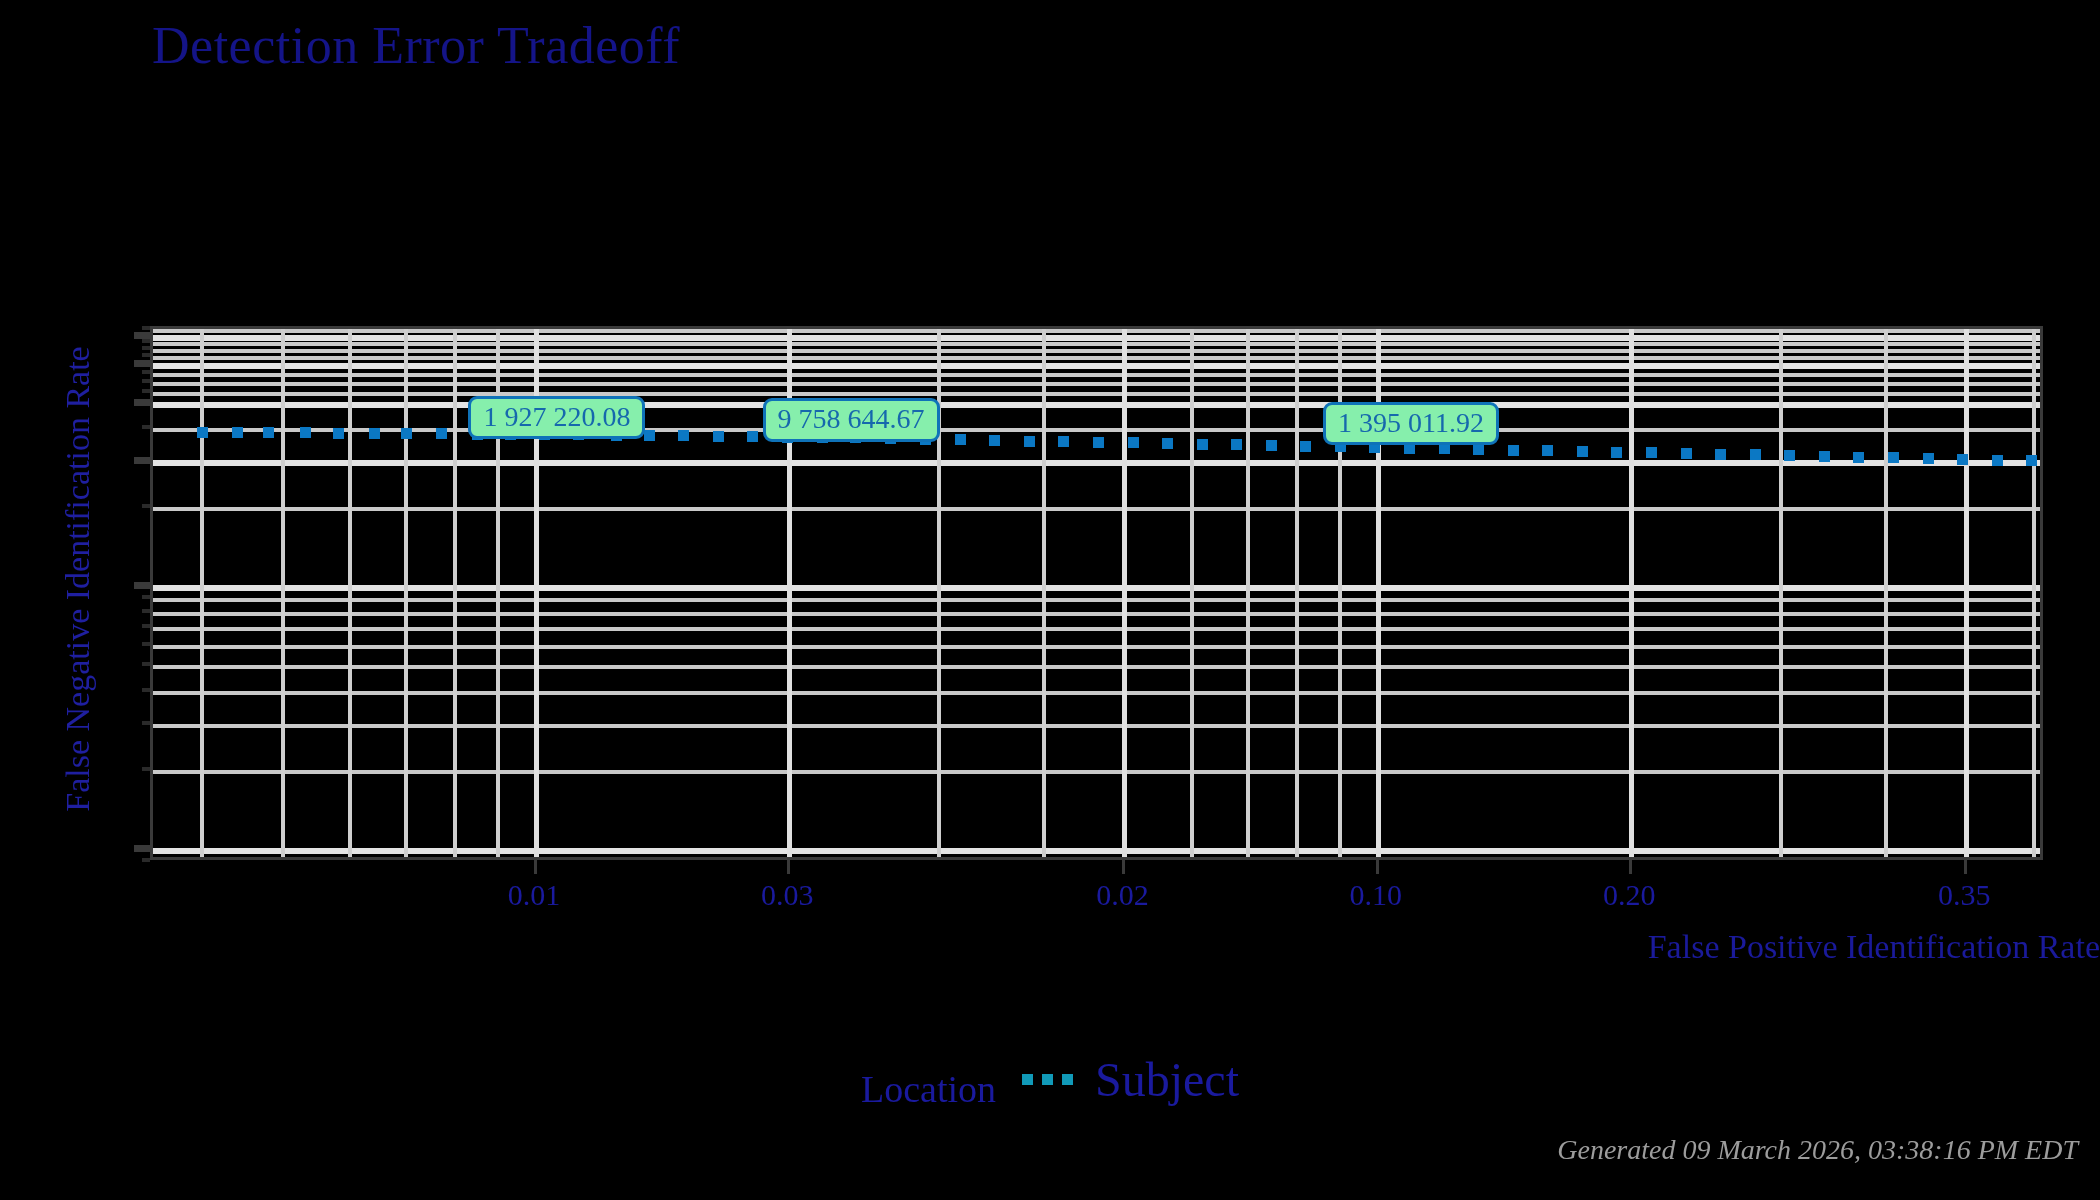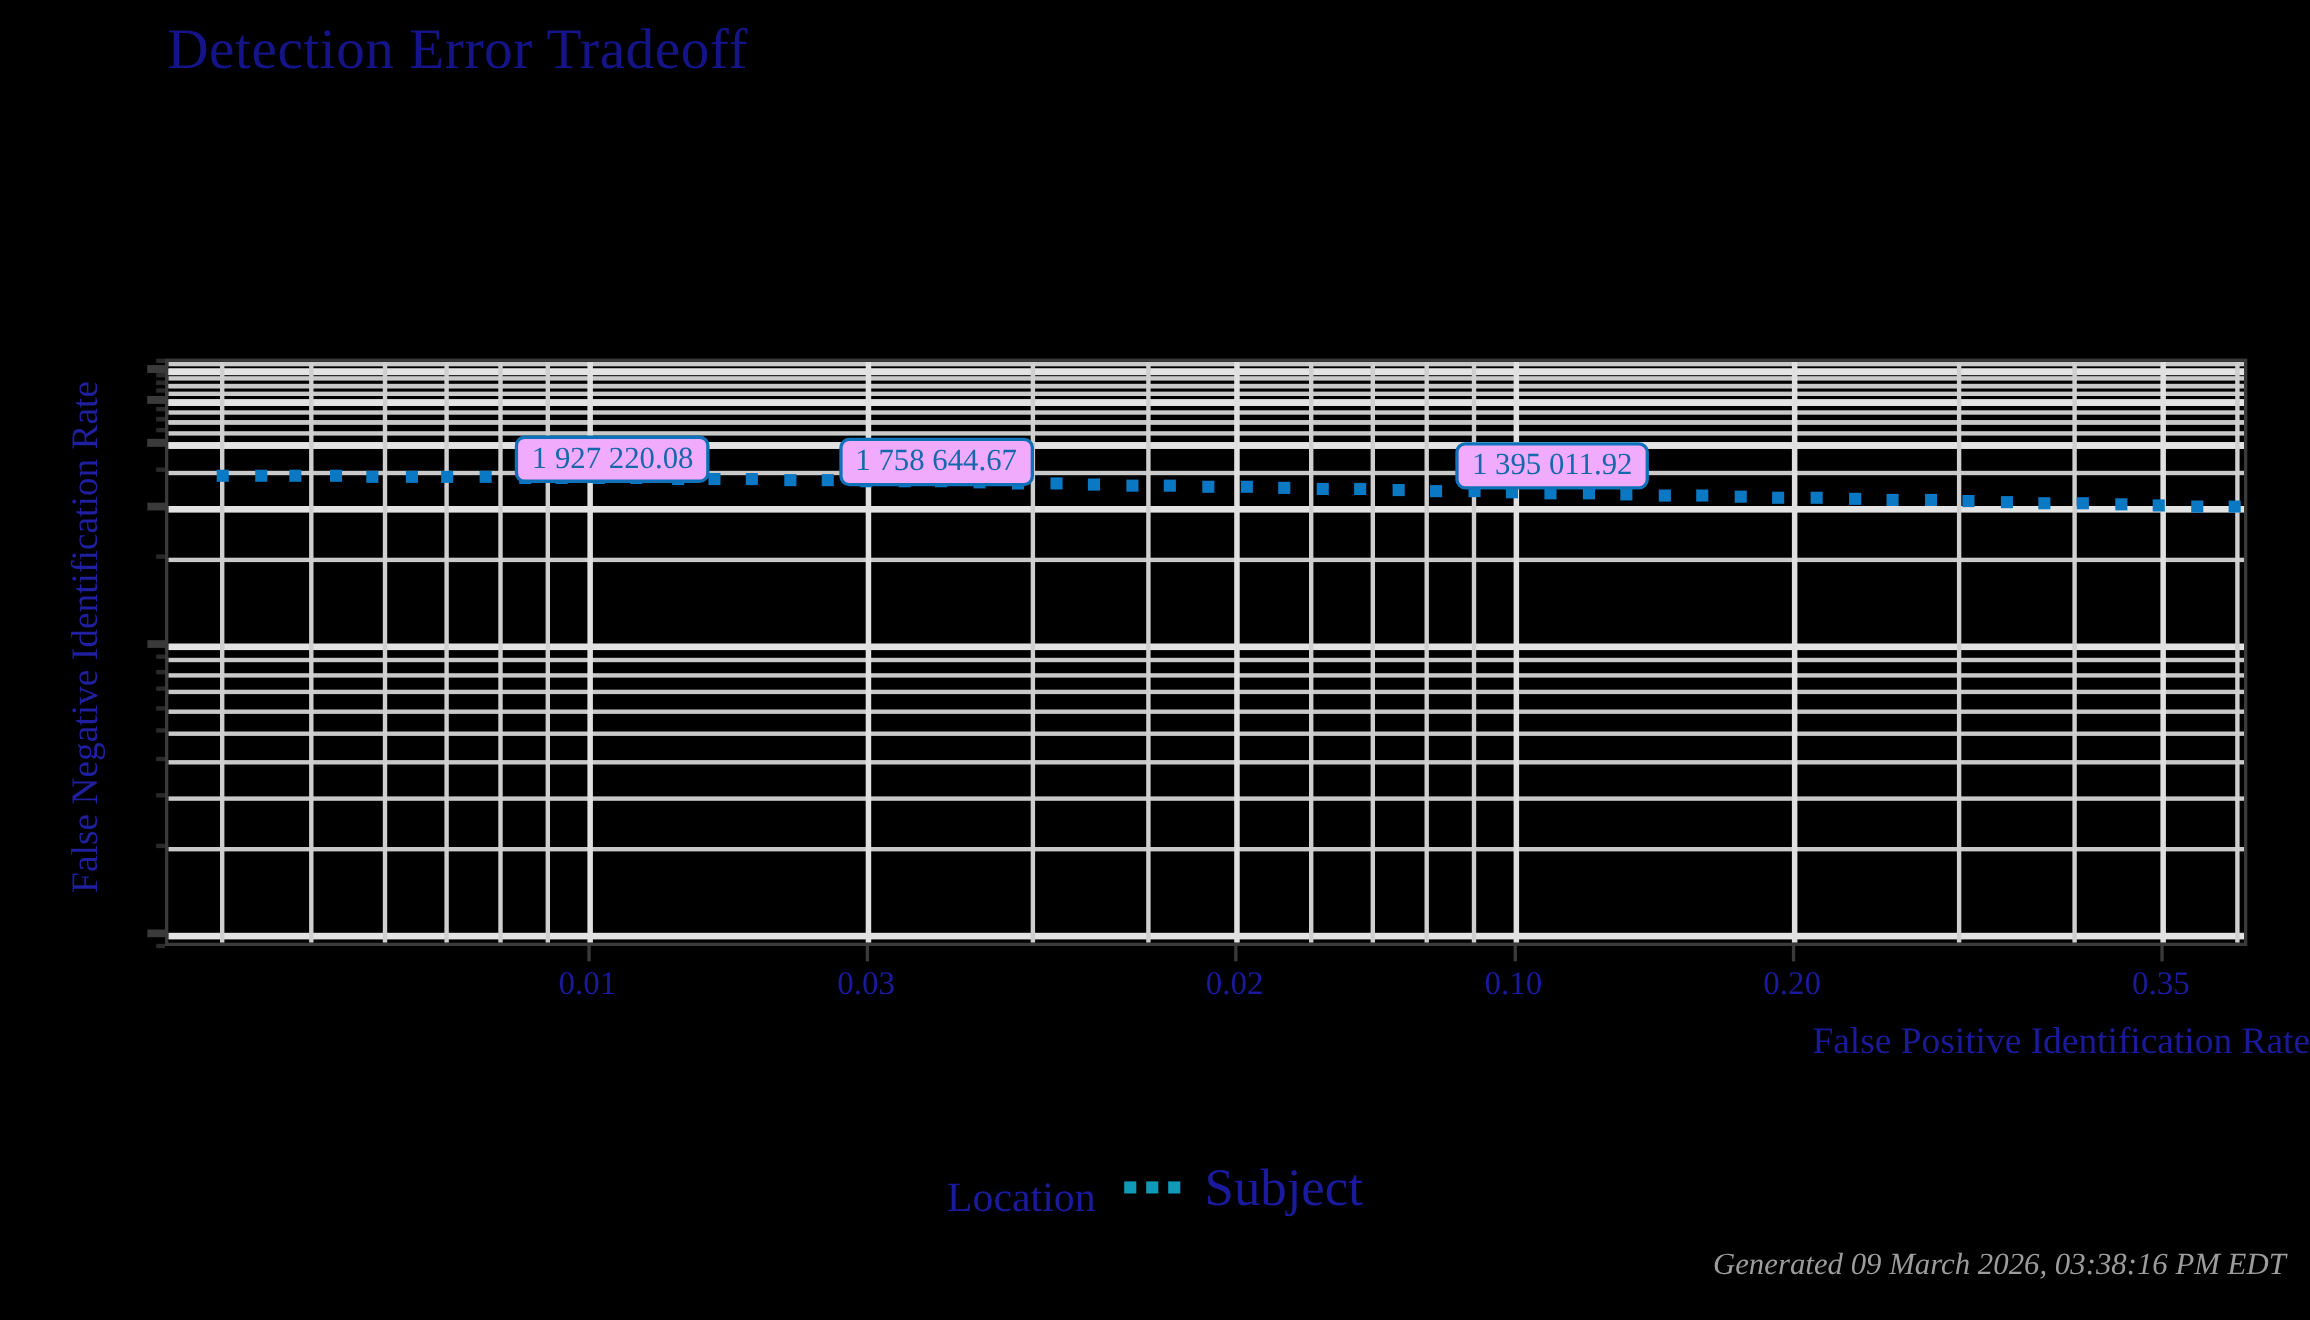--- a/index.html
+++ b/index.html
@@ -118,21 +118,21 @@
   .series-dot {
     position: absolute;
     width: 11px;
     height: 11px;
     background: #0b78c4;
   }
 
   
   .data-label {
     position: absolute;
-    background: #f0abfc;
+    background: #86efac;
     border: 3px solid #0f72b8;
     border-radius: 9px;
     color: #1668ad;
     font-family: "Liberation Serif", serif;
     font-size: 28px;
     padding: 3px 12px 5px 12px;
     white-space: nowrap;
     line-height: 1.05;
   }
 
@@ -346,21 +346,21 @@
     <div class="xtick-label" style="left: 1122.38px;">0.02</div>
     <div class="xtick-mark" style="left: 1375.84px;"></div>
     <div class="xtick-label" style="left: 1375.84px;">0.10</div>
     <div class="xtick-mark" style="left: 1629.29px;"></div>
     <div class="xtick-label" style="left: 1629.29px;">0.20</div>
     <div class="xtick-mark" style="left: 1964.34px;"></div>
     <div class="xtick-label" style="left: 1964.34px;">0.35</div>
   </div>
 <div id="annotation-layer">
     <div class="data-label" style="left: 468.45px; top: 395.503px;">1 927 220.08</div>
-    <div class="data-label" style="left: 762.576px; top: 398.157px;">1 758 644.67</div>
+    <div class="data-label" style="left: 762.576px; top: 398.157px;">9 758 644.67</div>
     <div class="data-label" style="left: 1323.09px; top: 401.701px;">1 395 011.92</div>
   </div>
 
 <div id="x-axis-title">False Positive Identification Rate</div>
 
 <div id="legend">
   <span id="legend-title">Location</span>
   <span class="legend-entry">
     <span class="legend-swatch">
       <i></i>

